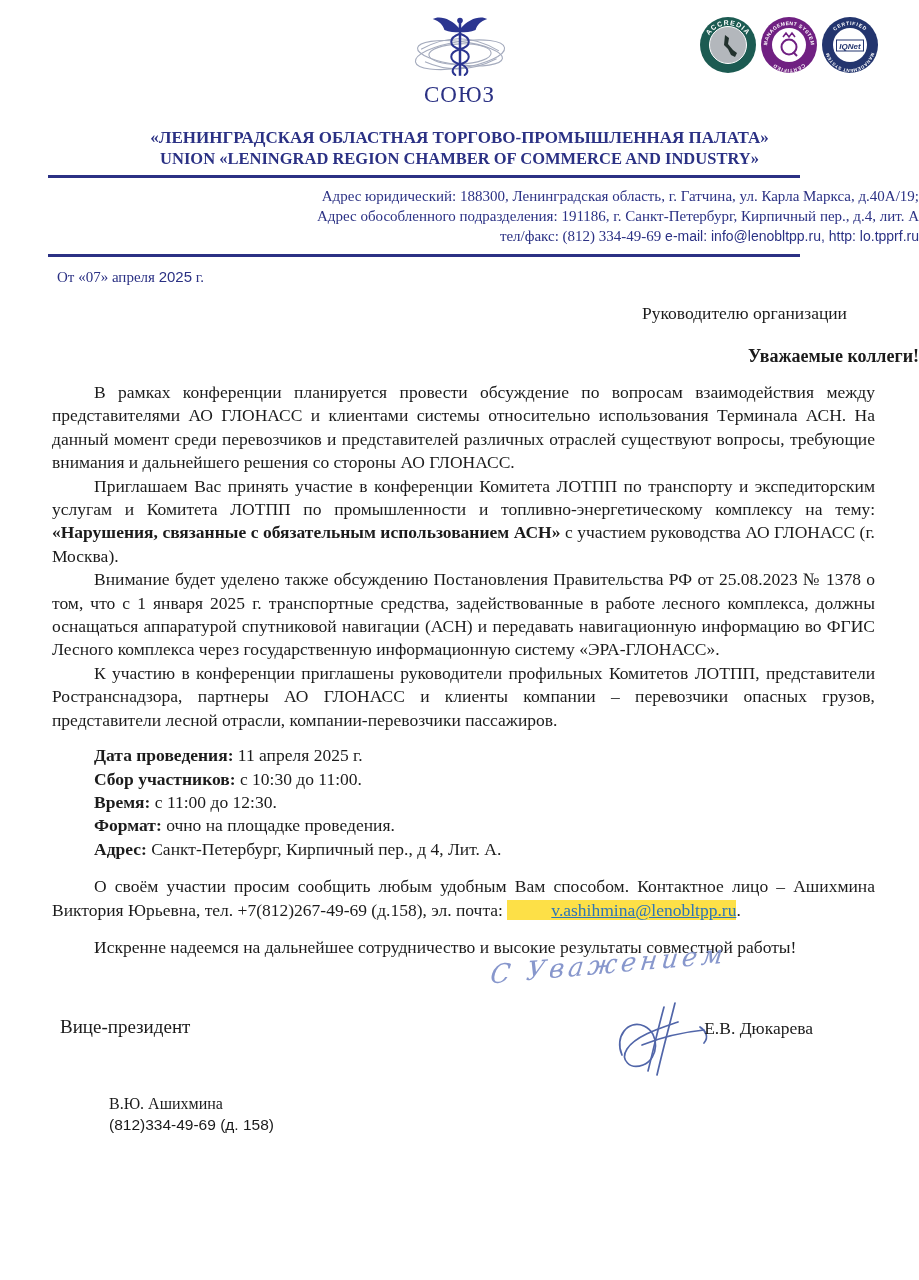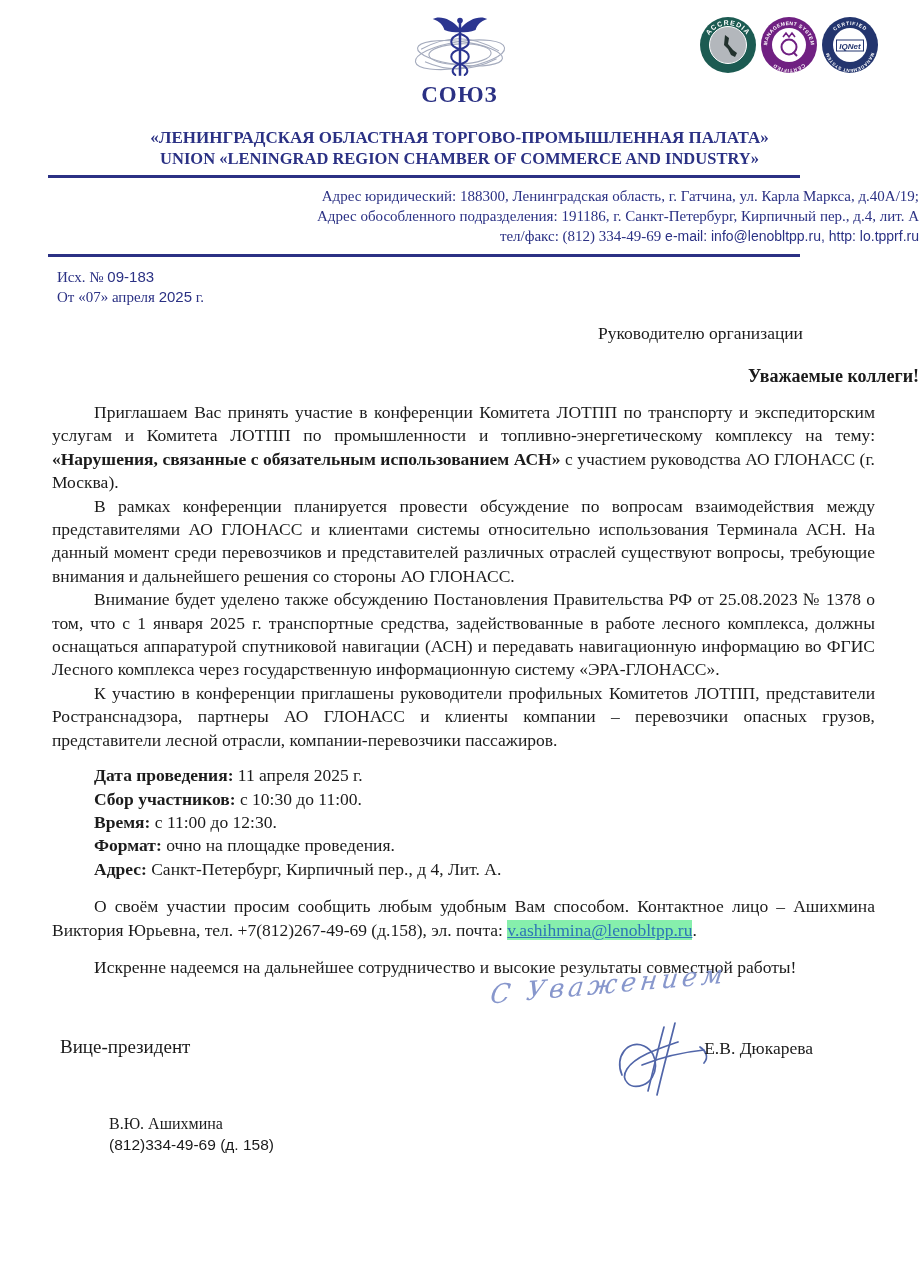--- a/index.html
+++ b/index.html
@@ -5,40 +5,40 @@
   html,body{margin:0;padding:0;background:#ffffff;}
   .page{
     width:919px;height:1280px;position:relative;margin:0 auto;background:#ffffff;
     font-family:"Liberation Serif","DejaVu Serif",serif;color:#1b1b1b;overflow:hidden;
   }
   
   .badges{position:absolute;top:16px;right:40px;display:flex;gap:3px;}
   .badge{width:58px;height:58px;display:block;}
   .header{text-align:center;padding-top:12px;}
   .logo-wrap{height:70px;}
-  .soyuz{font-weight:bold;font-size:23px;color:#2b3184;letter-spacing:1px;line-height:26px;}
+  .soyuz{font-weight:normal;font-size:23px;color:#2b3184;letter-spacing:1px;line-height:26px;}
   .org-ru{font-weight:bold;font-size:17px;color:#2b3184;line-height:23px;margin-top:18px;}
   .org-en{font-weight:bold;font-size:16.5px;color:#2b3184;line-height:20px;}
   .rule{margin-left:48px;width:752px;height:3px;background:#2b3184;}
   .rule-top{margin-top:6px;}
   .address{text-align:right;color:#2b3184;font-size:15px;line-height:20px;margin:8px 0;}
   .addr-sans{font-family:"Liberation Sans","DejaVu Sans",sans-serif;font-size:14px;}
   .sans{font-family:"Liberation Sans","DejaVu Sans",sans-serif;}
   
   .meta{margin:10px 0 0 57px;color:#2b3184;font-size:15px;line-height:19px;}
-  .recipient{text-align:right;padding-right:116px;font-size:17.5px;margin-top:16px;}
+  .recipient{text-align:right;padding-right:72px;font-size:17.5px;margin-top:16px;}
   .salutation{text-align:right;font-weight:bold;font-size:18px;margin-top:22px;}
   
   .body{padding:14px 44px 0 52px;font-size:17.5px;line-height:23.4px;text-align:justify;}
   .para{margin:0;text-indent:42px;}
   .details{margin-top:12px;}
   .detail-line{text-indent:42px;}
   .contact{margin-top:14px;}
   .closing{margin-top:14px;}
-  .email-link{color:#2e75b6;background:#86efac;text-decoration:underline;}
+  .email-link{color:#2e75b6;background:#fde047;text-decoration:underline;padding-left:44px;}
   
   .sign-area{position:relative;height:128px;}
   .handwritten{
     position:absolute;left:438px;top:-6px;color:#7b8cc7;font-size:26px;font-style:italic;
     transform:rotate(-5deg) skewX(-12deg);font-family:"DejaVu Serif",serif;letter-spacing:4px;opacity:.9;
     white-space:nowrap;
   }
   .vice{position:absolute;left:8px;top:56px;font-size:19px;}
   .sig-name{position:absolute;right:62px;top:58px;font-size:17.5px;}
   .scribble{position:absolute;left:560px;top:34px;}
@@ -133,37 +133,33 @@
     <div>
       <span>тел/факс: (812) 334-49-69</span>
       <span class="addr-sans">e-mail: info@lenobltpp.ru, http: lo.tpprf.ru</span>
     </div>
   </div>
 
   <div class="rule"></div>
 
   <div class="meta">
     <div>
-      <span>Исх. №</span>
-      <span class="sans">09-183</span>
-    </div>
-    <div>
       <span>От «07» апреля</span>
       <span class="sans">2025</span>
       <span>г.</span>
     </div>
   </div>
 
   <div class="recipient">Руководителю организации</div>
 
   <div class="salutation">Уважаемые коллеги!</div>
 
   <div class="body">
+    <p class="para">В рамках конференции планируется провести обсуждение по вопросам взаимодействия между представителями АО ГЛОНАСС и клиентами системы относительно использования Терминала АСН. На данный момент среди перевозчиков и представителей различных отраслей существуют вопросы, требующие внимания и дальнейшего решения со стороны АО ГЛОНАСС.</p>
     <p class="para"><span>Приглашаем Вас принять участие в конференции Комитета ЛОТПП по транспорту и экспедиторским услугам и Комитета ЛОТПП по промышленности и топливно-энергетическому комплексу на тему: </span><b>«Нарушения, связанные с обязательным использованием АСН»</b><span> с участием руководства АО ГЛОНАСС (г. Москва).</span></p>
-    <p class="para">В рамках конференции планируется провести обсуждение по вопросам взаимодействия между представителями АО ГЛОНАСС и клиентами системы относительно использования Терминала АСН. На данный момент среди перевозчиков и представителей различных отраслей существуют вопросы, требующие внимания и дальнейшего решения со стороны АО ГЛОНАСС.</p>
     <p class="para">Внимание будет уделено также обсуждению Постановления Правительства РФ от 25.08.2023 № 1378 о том, что с 1 января 2025 г. транспортные средства, задействованные в работе лесного комплекса, должны оснащаться аппаратурой спутниковой навигации (АСН) и передавать навигационную информацию во ФГИС Лесного комплекса через государственную информационную систему «ЭРА-ГЛОНАСС».</p>
     <p class="para">К участию в конференции приглашены руководители профильных Комитетов ЛОТПП, представители Ространснадзора, партнеры АО ГЛОНАСС и клиенты компании – перевозчики опасных грузов, представители лесной отрасли, компании-перевозчики пассажиров.</p>
 
     <div class="details">
       <div class="detail-line"><b>Дата проведения:</b> <span>11 апреля 2025 г.</span></div>
       <div class="detail-line"><b>Сбор участников:</b> <span>с 10:30 до 11:00.</span></div>
       <div class="detail-line"><b>Время:</b> <span>с 11:00 до 12:30.</span></div>
       <div class="detail-line"><b>Формат:</b> <span>очно на площадке проведения.</span></div>
       <div class="detail-line"><b>Адрес:</b> <span>Санкт-Петербург, Кирпичный пер., д 4, Лит. А.</span></div>
     </div>

